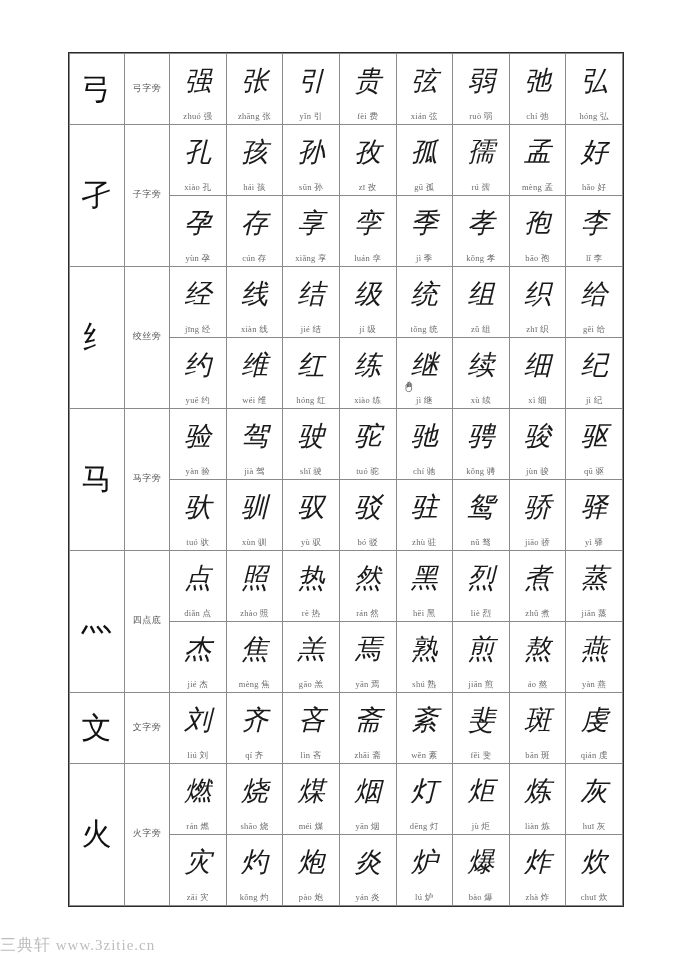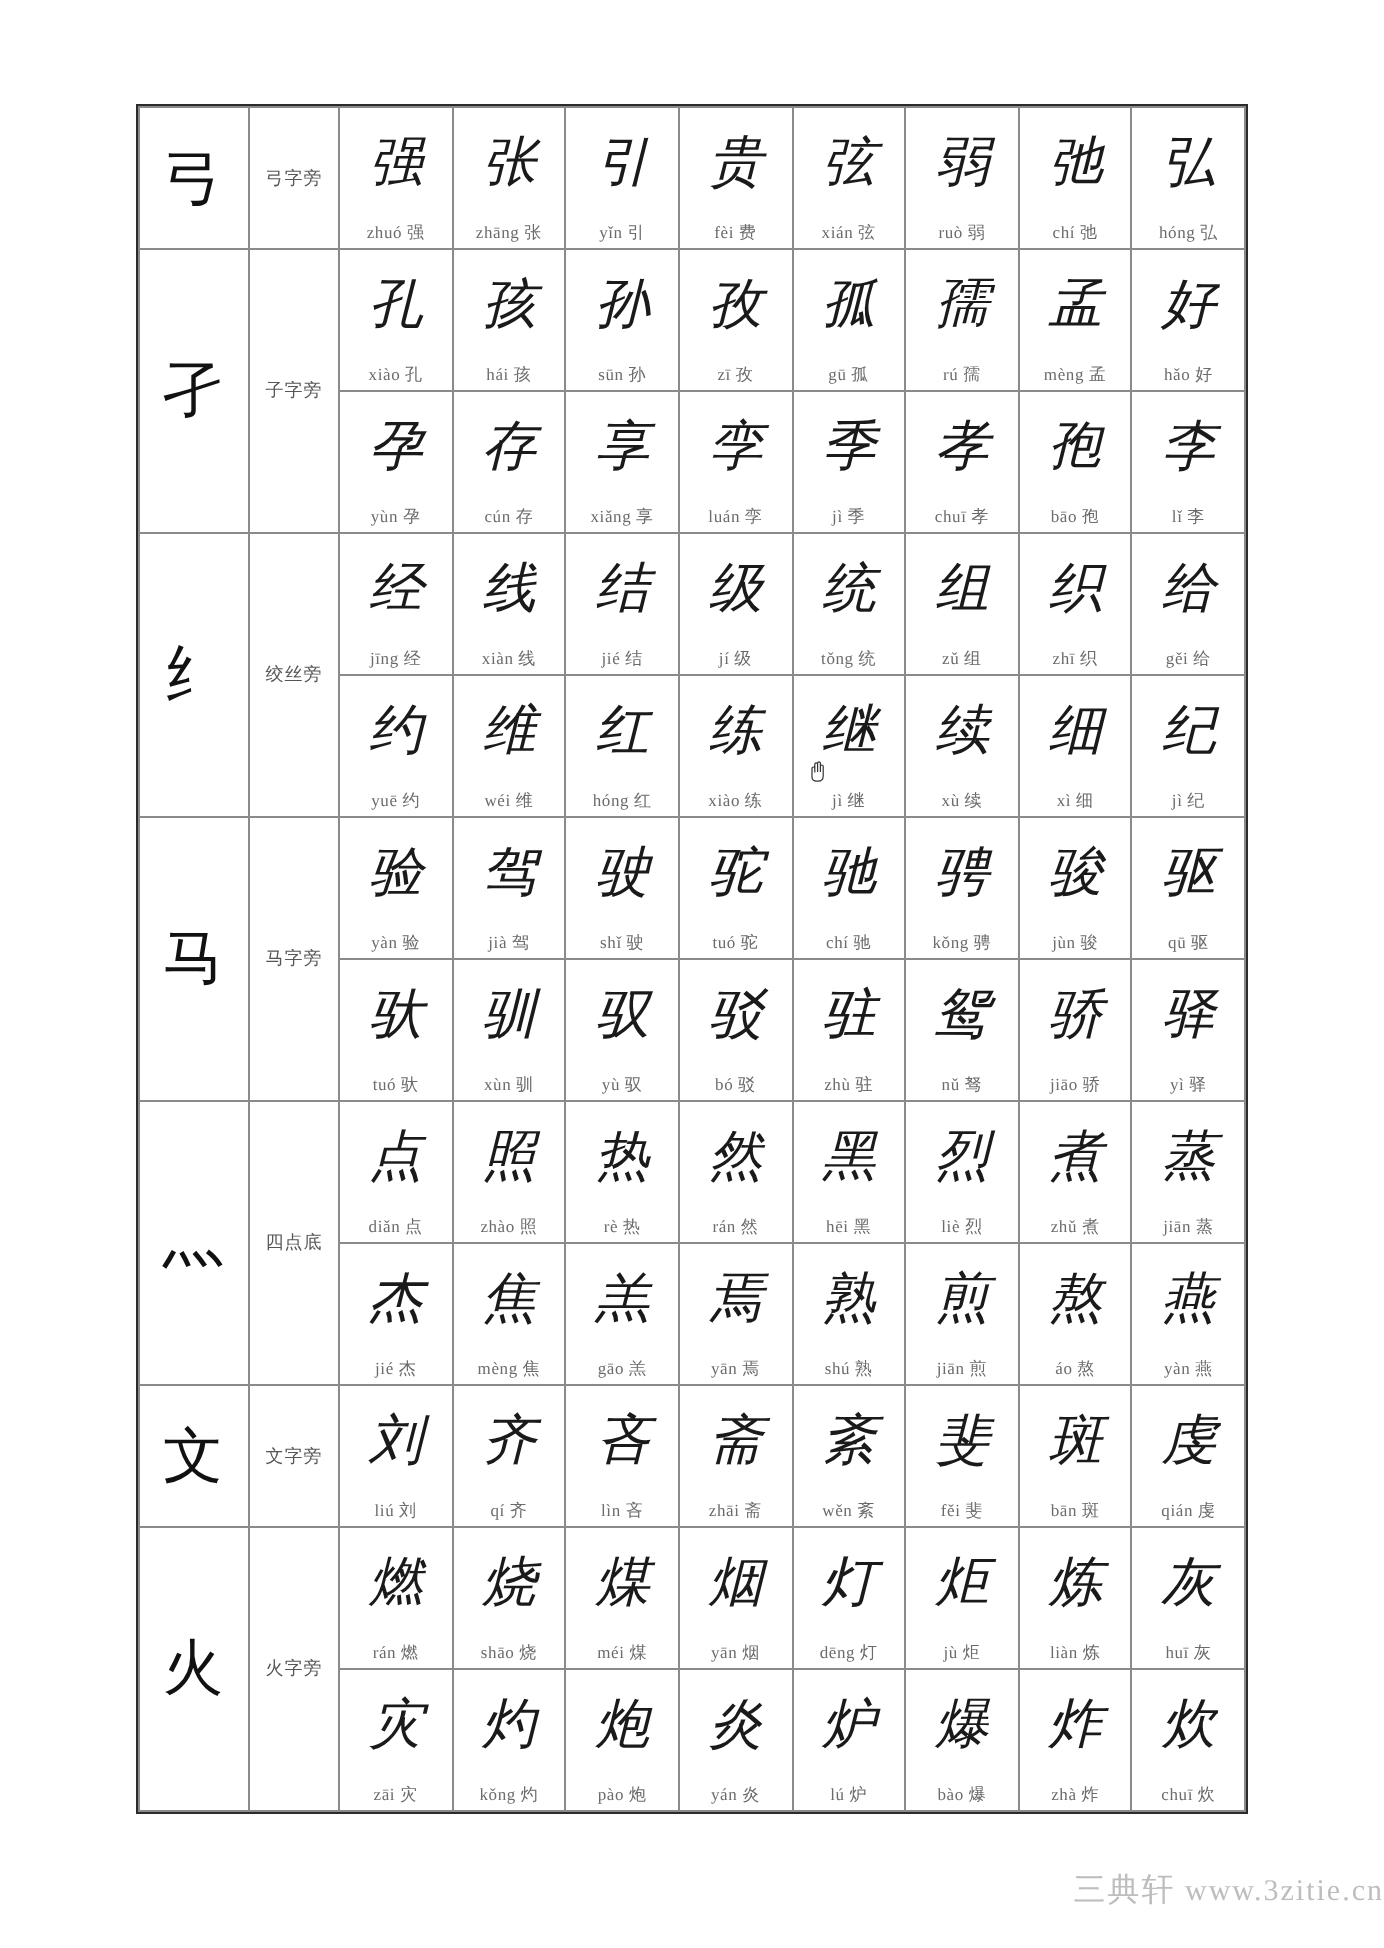--- a/index.html
+++ b/index.html
@@ -40,21 +40,21 @@
   td.radical-cell {
     width: 54px;
     font-family: "Liberation Serif", serif;
     font-size: 30px;
     color: #111;
     font-weight: 500;
     letter-spacing: 1px;
   }
   td.radname-cell {
     width: 44px;
-    font-family: Liberation Serif, serif;
+    font-family: Liberation Mono, monospace;
     font-size: 9px;
     color: #555;
     letter-spacing: 0.5px;
     line-height: 1.2;
     margin-left: 31px;
   }
   td.char-cell {
     height: 54px;
     position: relative;
   }
@@ -90,21 +90,21 @@
     bottom: 1px;
     width: 12px;
     height: 12px;
     pointer-events: none;
   }
   #watermark {
     position: absolute;
     left: 0;
     top: 935px;
     width: 692px;
-    text-align: right;
+    text-align: left;
     font-family: "Liberation Serif", serif;
     font-size: 15px;
     color: #bdbdbd;
     letter-spacing: 1px;
   }
   #watermark .wm-cn { font-size: 16px; }
   #watermark .wm-url { font-size: 15px; }
 </style>
 </head>
 <body>
@@ -256,21 +256,21 @@
           <td class="pinyin-cell">
             <span class="pinyin">xiǎng 享</span>
           </td>
           <td class="pinyin-cell">
             <span class="pinyin">luán 孪</span>
           </td>
           <td class="pinyin-cell">
             <span class="pinyin">jì 季</span>
           </td>
           <td class="pinyin-cell">
-            <span class="pinyin">chuī 孝</span>
+            <span class="pinyin">kǒng 孝</span>
           </td>
           <td class="pinyin-cell">
             <span class="pinyin">bāo 孢</span>
           </td>
           <td class="pinyin-cell">
             <span class="pinyin">lǐ 李</span>
           </td>
         </tr>
         <tr class="char-row">
           <td class="radical-cell" rowspan="4">纟</td>

